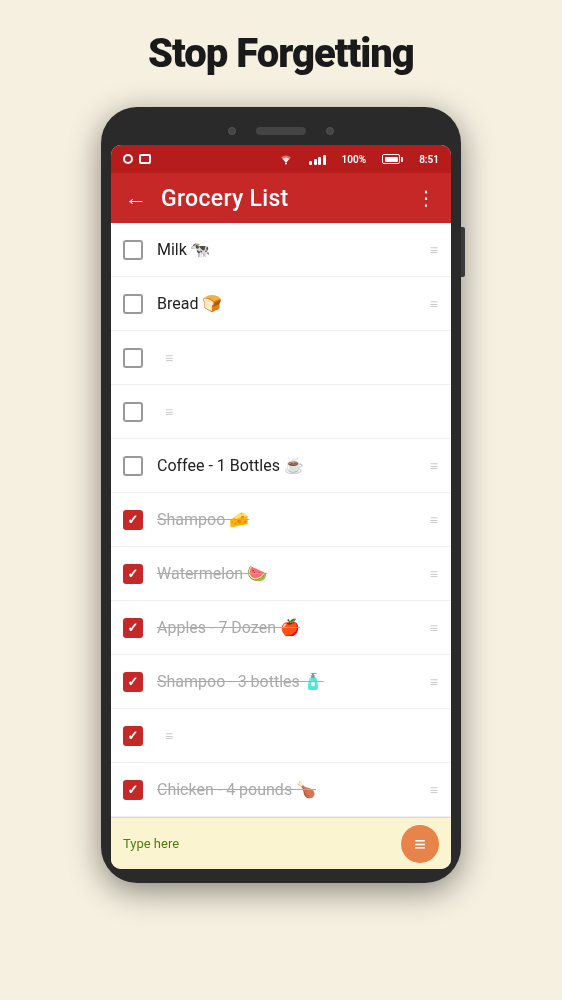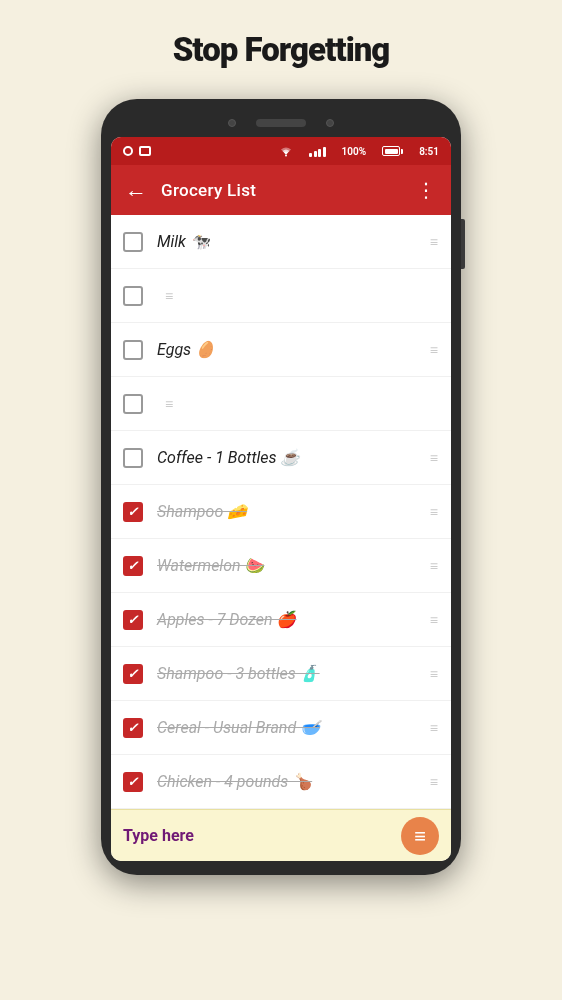--- a/index.html
+++ b/index.html
@@ -7,21 +7,21 @@
       background-color: #f5f0e0;
       font-family: 'Roboto', Arial, sans-serif;
       width: 562px;
       min-height: 1000px;
       display: flex;
       flex-direction: column;
       align-items: center;
     }
 
     .page-title {
-      font-size: 33px;
+      font-size: 40px;
       font-weight: 900;
       color: #1a1a1a;
       text-align: right;
       margin-top: 30px;
       margin-bottom: 30px;
       letter-spacing: -1px;
     }
 
     .phone-outer {
       width: 360px;
@@ -152,21 +152,21 @@
 
     .app-bar-back {
       color: #fff;
       font-size: 22px;
       font-weight: 300;
     }
 
     .app-bar-title {
       flex: 1;
       color: #fff;
-      font-size: 17px;
+      font-size: 23px;
       font-weight: 500;
       letter-spacing: 0.3px;
     }
 
     .app-bar-menu {
       color: #fff;
       font-size: 20px;
       letter-spacing: 1px;
     }
 
@@ -174,21 +174,20 @@
     .grocery-list {
       background: #fff;
     }
 
     .list-item {
       display: flex;
       align-items: center;
       padding: 13px 12px;
       border-bottom: 1px solid #f0f0f0;
       min-height: 54px;
-      font-style: italic;
     }
 
     .checkbox {
       width: 20px;
       height: 20px;
       border: 2px solid #999;
       border-radius: 3px;
       margin-right: 14px;
       flex-shrink: 0;
       display: flex;
@@ -232,23 +231,22 @@
       background: #faf5d0;
       display: flex;
       align-items: center;
       padding: 10px 12px;
       height: 52px;
       border-top: 1px solid #e8e0a0;
     }
 
     .type-here-text {
       flex: 1;
-      color: #701a75;
-      font-size: 16px;
-      font-weight: bold;
+      color: #4d7c0f;
+      font-size: 13px;
     }
 
     .add-fab {
       width: 38px;
       height: 38px;
       background: #e8834a;
       border-radius: 50%;
       display: flex;
       align-items: center;
       justify-content: center;
@@ -327,25 +325,25 @@
     </div>
 
     <div class="grocery-list" id="grocery-list-container">
     <div class="list-item">
           <div class="checkbox"></div>
           <span class="item-text">Milk 🐄</span>
           <span class="drag-handle">≡</span>
         </div>
         <div class="list-item">
           <div class="checkbox"></div>
-          <span class="drag-handle">≡</span>
-        </div>
-        <div class="list-item">
-          <div class="checkbox"></div>
-          <span class="item-text">Eggs 🥚</span>
+          <span class="item-text">Bread 🍞</span>
+          <span class="drag-handle">≡</span>
+        </div>
+        <div class="list-item">
+          <div class="checkbox"></div>
           <span class="drag-handle">≡</span>
         </div>
         <div class="list-item">
           <div class="checkbox"></div>
           <span class="drag-handle">≡</span>
         </div>
         <div class="list-item">
           <div class="checkbox"></div>
           <span class="item-text">Coffee - 1 Bottles ☕</span>
           <span class="drag-handle">≡</span>
@@ -365,21 +363,20 @@
           <span class="item-text strikethrough">Apples - 7 Dozen 🍎</span>
           <span class="drag-handle">≡</span>
         </div>
         <div class="list-item">
           <div class="checkbox checked"></div>
           <span class="item-text strikethrough">Shampoo - 3 bottles 🧴</span>
           <span class="drag-handle">≡</span>
         </div>
         <div class="list-item">
           <div class="checkbox checked"></div>
-          <span class="item-text strikethrough">Cereal - Usual Brand 🥣</span>
           <span class="drag-handle">≡</span>
         </div>
         <div class="list-item">
           <div class="checkbox checked"></div>
           <span class="item-text strikethrough">Chicken - 4 pounds 🍗</span>
           <span class="drag-handle">≡</span>
         </div>
       </div>
 
     <div class="bottom-input-bar">

